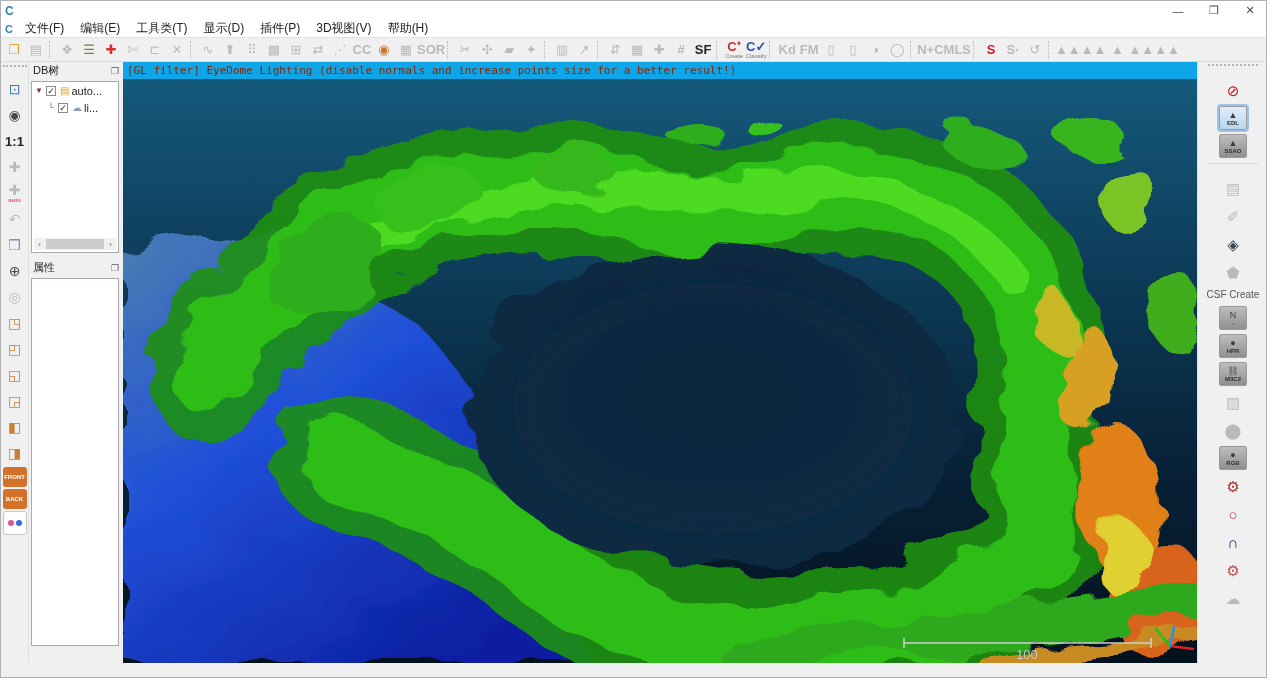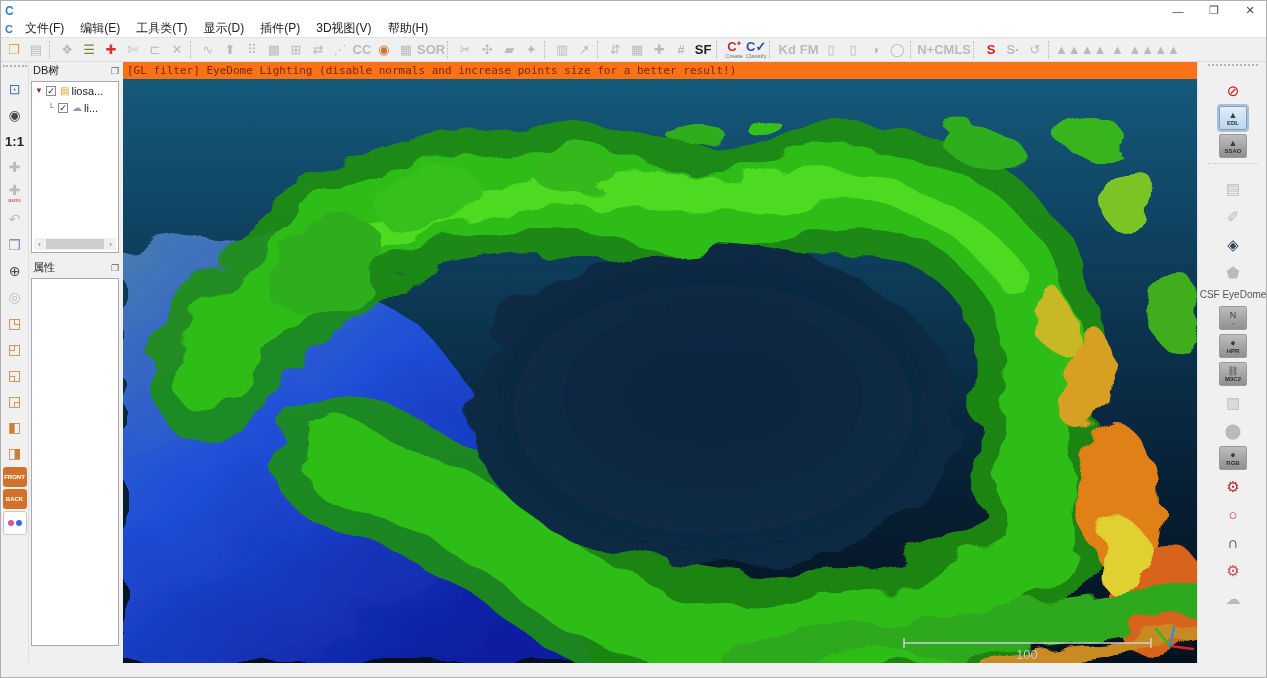--- a/index.html
+++ b/index.html
@@ -49,21 +49,21 @@
   .twist{width:10px;font-size:8px;color:#7a3030;text-align:center;}
   .cb{width:10px;height:10px;border:1px solid #8a8a8a;background:#fff;margin:0 2px;font-size:9px;line-height:9px;text-align:center;color:#222;}
   .tree-row.checked .cb::after{content:"✓";}
   .ticon{margin:0 2px;font-size:10px;}
   .hscroll{position:absolute;left:2px;right:2px;bottom:2px;height:12px;background:#f0f0f0;display:flex;align-items:center;font-size:8px;color:#666;}
   .hscroll .arr{width:11px;text-align:center;}
   .hscroll .thumb{flex:1;height:10px;background:#cdcdcd;margin:0 1px;}
 
   
   .viewport{position:absolute;left:122px;top:61px;width:1074px;height:601px;background:#04121f;}
-  .glbar{position:absolute;left:0;top:0;width:1074px;height:17px;background:#f97316;color:#7c2808;font-family:"DejaVu Sans Mono",monospace;font-size:11px;line-height:17px;padding-left:4px;white-space:nowrap;overflow:hidden;}
+  .glbar{position:absolute;left:0;top:0;width:1074px;height:17px;background:#0ea5e9;color:#7c2808;font-family:"DejaVu Sans Mono",monospace;font-size:11px;line-height:17px;padding-left:4px;white-space:nowrap;overflow:hidden;}
   .render{position:absolute;left:0;top:17px;width:1074px;height:584px;}
 
   
   .rightstrip{position:absolute;left:1196px;top:61px;width:71px;height:601px;background:#f0f0f0;border-left:1px solid #e0e0e0;display:flex;flex-direction:column;align-items:center;padding-top:2px;}
   .rightstrip .tbtn{min-width:26px;height:24px;margin:2px 0;font-size:15px;}
   .rightstrip .t-handle{height:8px;min-height:8px;width:50px;border-top:2px dotted #b5b5b5;margin:0 0 4px 0;}
   .rightstrip .t-sep{height:8px;min-height:8px;width:50px;border-top:1px dotted #c5c5c5;margin:3px 0;}
   .t-chip{width:28px;height:26px;background:linear-gradient(#bdbdbd,#8f8f8f);border:1px solid #9a9a9a;border-radius:2px;}
   .t-chip .g{font-size:9px;color:#3c3c3c;}
   .t-chip .sub{font-size:6px;color:#2e2e2e;font-weight:bold;}
@@ -397,21 +397,21 @@
       <span>DB树</span>
       <span class="float-ico">❐</span>
     </div>
     <div class="panel-box tree-box">
       <div>
 
       <div class="tree-row checked">
             <span class="twist">▼</span>
             <span class="cb"></span>
             <span class="ticon" style="color: rgb(216, 164, 58);">▤</span>
-            <span>liosa...</span>
+            <span>auto...</span>
           </div>
           <div class="tree-row checked" style="padding-left: 14px;">
             <span class="twist">└</span>
             <span class="cb"></span>
             <span class="ticon" style="color: rgb(138, 160, 184);">☁</span>
             <span>li...</span>
           </div>
         </div>
       <div class="hscroll">
         <span class="arr">‹</span>
@@ -533,21 +533,21 @@
       </span>
       <span class="tbtn" style="color: rgb(51, 68, 85);">
         <span class="g">◈</span>
         <span class="sub"></span>
       </span>
       <span class="tbtn disabled">
         <span class="g">⬟</span>
         <span class="sub"></span>
       </span>
       <span class="tbtn t-label">
-        <span class="g">CSF EyeDome</span>
+        <span class="g">CSF Create</span>
         <span class="sub"></span>
       </span>
       <span class="tbtn t-chip">
         <span class="g">N</span>
         <span class="sub">→</span>
       </span>
       <span class="tbtn t-chip">
         <span class="g">●</span>
         <span class="sub">HPR</span>
       </span>

